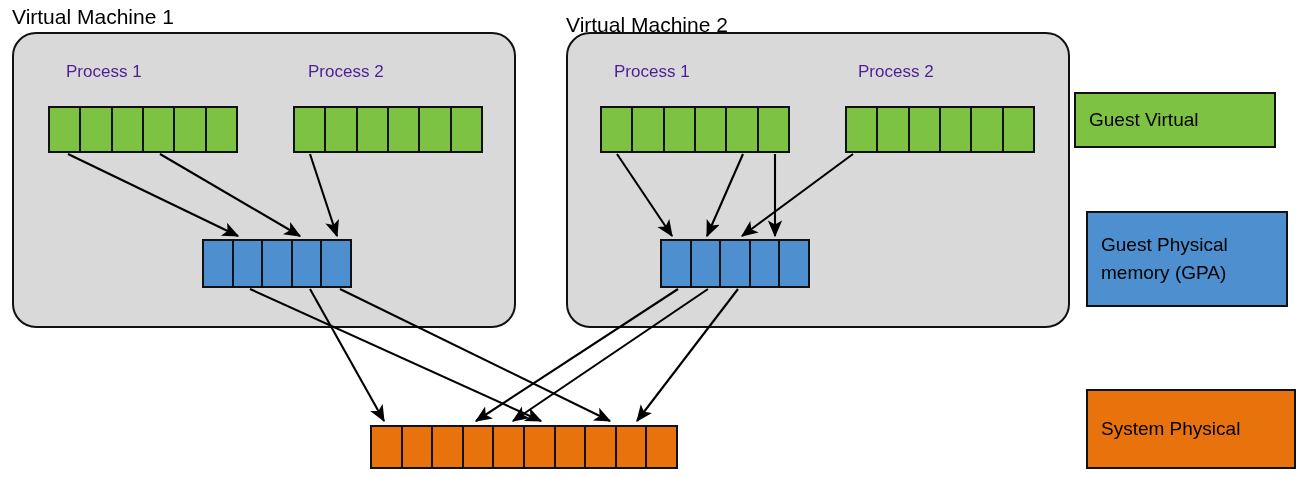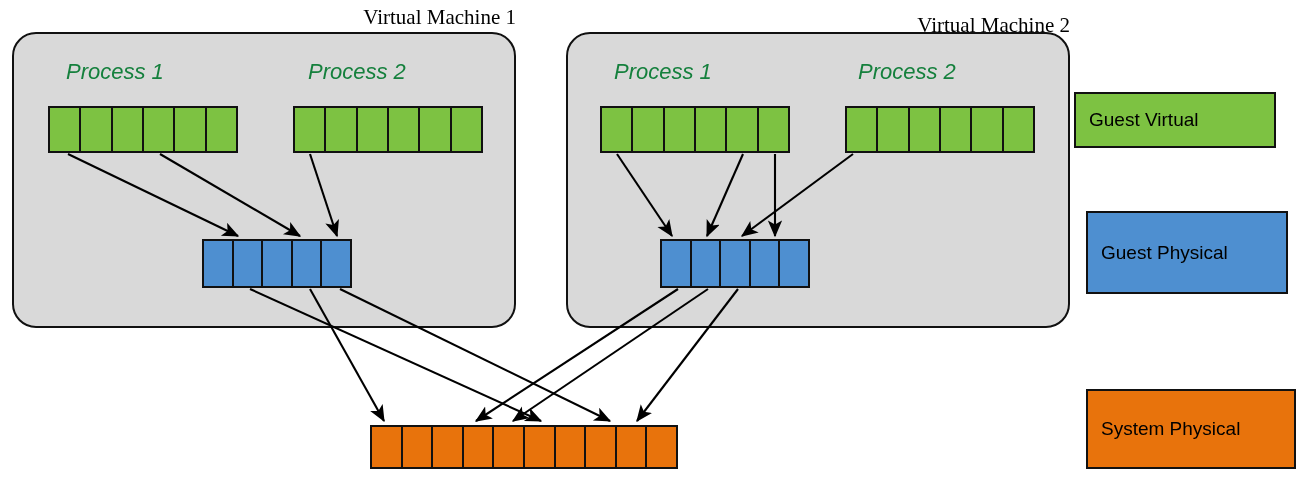--- a/index.html
+++ b/index.html
@@ -18,37 +18,35 @@
     height: 478px;
     background: #ffffff;
     overflow: hidden;
   }
   .vm-title {
     position: absolute;
     font-size: 21px;
     line-height: 26px;
     color: #000;
     white-space: nowrap;
-    text-align: right;
-    font-family: Liberation Serif, serif;
+    text-align: left;
   }
   .vm-panel {
     position: absolute;
     background: #d9d9d9;
     border: 2px solid #111111;
     border-radius: 24px;
     box-sizing: border-box;
   }
   .proc-title {
     position: absolute;
-    font-size: 22px;
+    font-size: 17px;
     line-height: 26px;
-    color: #15803d;
+    color: #4c1d95;
     white-space: nowrap;
-    font-style: italic;
   }
   .membar {
     position: absolute;
     display: flex;
     box-sizing: border-box;
     border: 2px solid #111111;
   }
   .membar .cell {
     flex: 1 1 auto;
     box-sizing: border-box;
@@ -205,23 +203,24 @@
       <line x1="738" y1="289" x2="637" y2="421" stroke="#000" stroke-width="2.1" marker-end="url(#ah)"></line>
     </g>
   </svg>
 
   <div class="legend-box legend-gva" style="left:1058px; top:92px; width:202px; height:56px;margin-left:16px;">
     <div>
       <div class="legend-label">Guest Virtual</div>
     </div>
   </div>
 
-  <div class="legend-box legend-gpa" style="left:1086px; top:211px; width:202px; height:83px;">
+  <div class="legend-box legend-gpa" style="left:1086px; top:211px; width:202px; height:96px;">
     <div>
       <div class="legend-label">Guest Physical</div>
+      <div class="legend-label">memory (GPA)</div>
     </div>
   </div>
 
   <div class="legend-box legend-spa" style="left:1086px; top:389px; width:210px; height:80px;">
     <div>
       <div class="legend-label">System Physical</div>
     </div>
   </div>
 
 </div>

